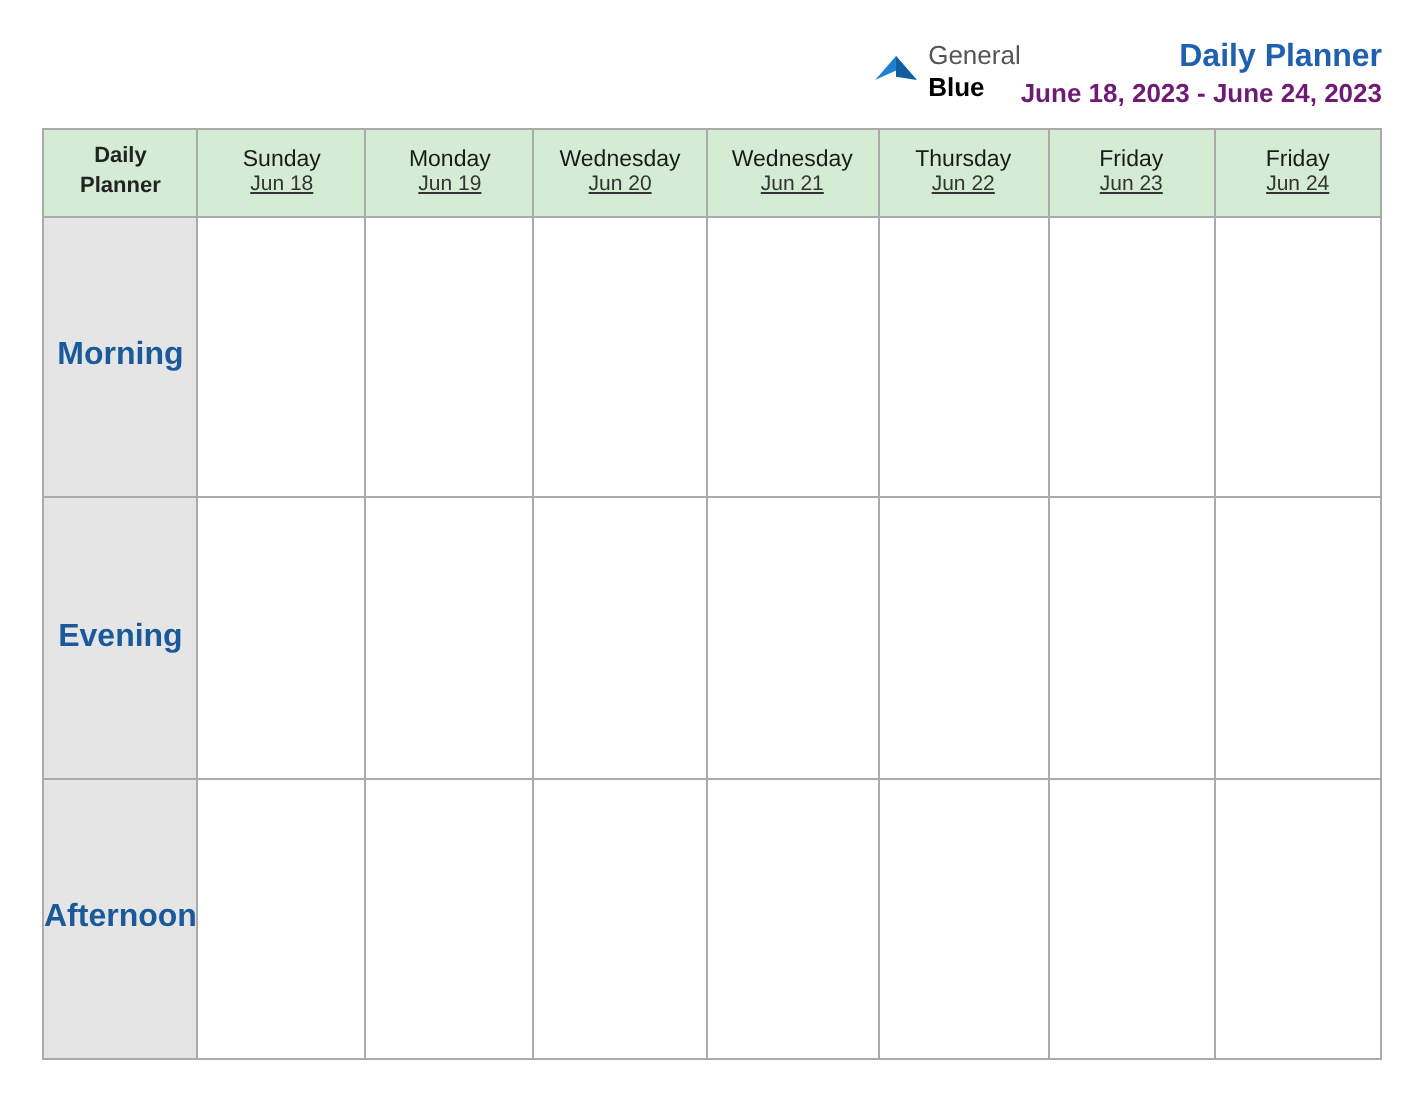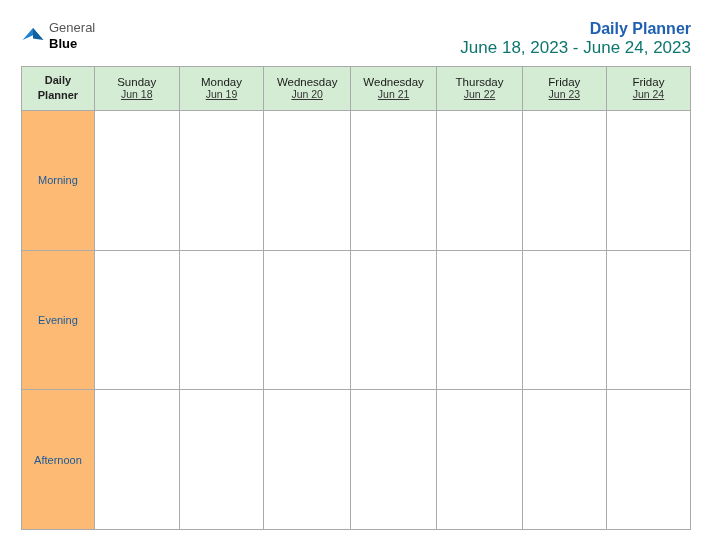--- a/index.html
+++ b/index.html
@@ -18,21 +18,21 @@
       width: 690px;
       height: 530px;
       background: #fff;
       display: flex;
       flex-direction: column;
       padding: 10px 10px 10px 10px;
     }
 
     .top-header {
       display: flex;
-      justify-content: space-between;
+      justify-content: flex-end;
       align-items: flex-start;
       margin-bottom: 8px;
     }
 
     .logo-area {
       display: flex;
       align-items: center;
       gap: 4px;
     }
 
@@ -62,23 +62,23 @@
       text-align: right;
     }
 
     .title-area .main-title {
       font-size: 16px;
       color: #2060b0;
       font-weight: bold;
     }
 
     .title-area .date-range {
-      font-size: 17px;
-      color: #0f766e;
-      font-weight: normal;
+      font-size: 13px;
+      color: #701a75;
+      font-weight: bold;
     }
 
     .calendar-table {
       border-collapse: collapse;
       width: 100%;
       flex: 1;
       border: 1px solid #aaa;
     }
 
     .calendar-table th, .calendar-table td {
@@ -113,23 +113,23 @@
       font-size: 11px;
       line-height: 1.4;
     }
 
     .calendar-table tbody tr td {
       height: 110px;
       width: 88px;
     }
 
     .calendar-table tbody tr td.row-label {
-      background: #fdba74;
-      font-size: 11px;
-      font-weight: normal;
+      background: #e5e5e5;
+      font-size: 16px;
+      font-weight: bold;
       color: #1a5a9a;
       width: 75px;
     }
 
     .calendar-table tbody tr td.day-cell {
       background: #fff;
     }
 
     .col-label {
       width: 75px;

